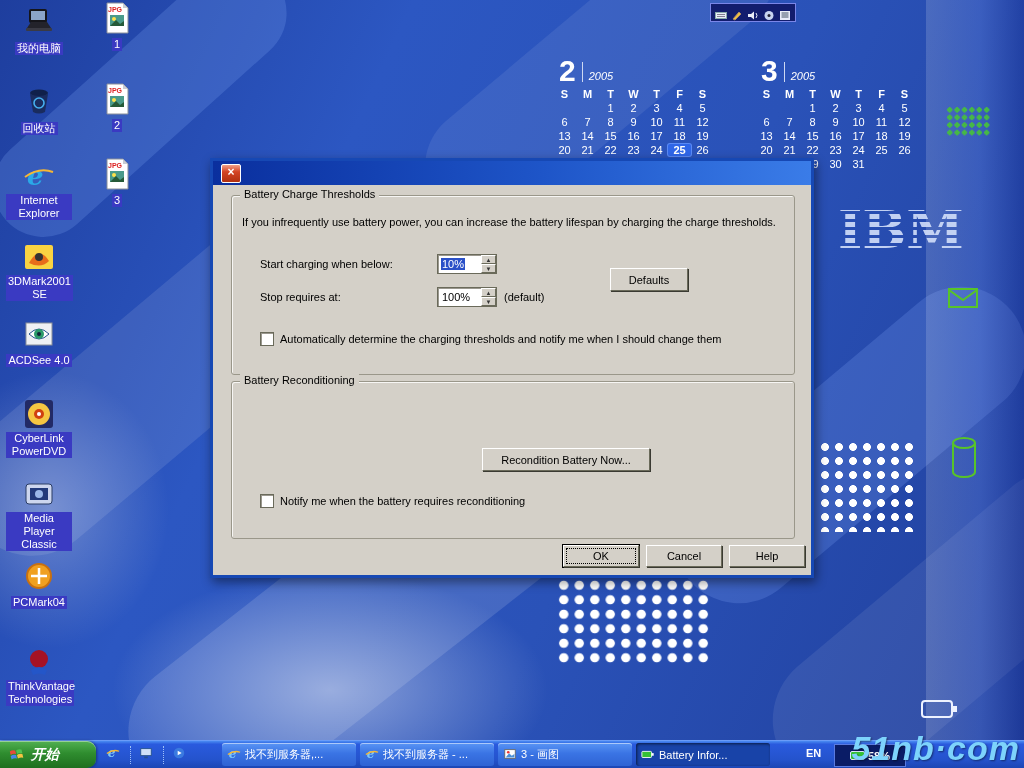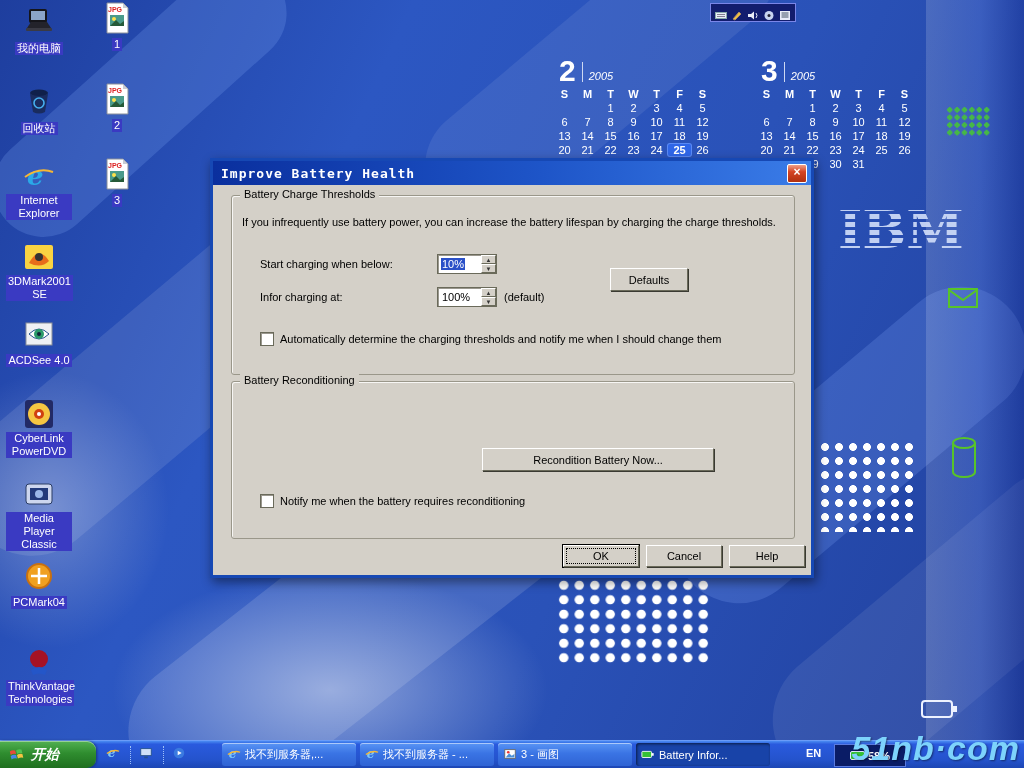--- a/index.html
+++ b/index.html
@@ -82,21 +82,21 @@
   .spin-value{position:absolute;left:4px;top:3px;font-size:11px;}
   .spin-value.sel{background:#2a50c8;color:#fff;padding:0 1px;left:3px;}
   .spin{position:absolute;right:0;top:0;width:15px;height:18px;display:flex;flex-direction:column;}
   .spin .sp{flex:1;font-size:5px;line-height:4px;padding:0;margin:0;background:#d4d0c8;color:#333;
     border:1px solid;border-color:#fff #6a6a5a #6a6a5a #fff;cursor:pointer;}
   .spin .sp i{font-style:normal;font-size:6px;}
   .btn3d{background:#d4d0c8;font-family:"Liberation Sans",sans-serif;font-size:11px;color:#000;
     border-top:1px solid #fff;border-left:1px solid #fff;border-right:1px solid #6a6a5a;border-bottom:1px solid #6a6a5a;
     box-shadow:1px 1px 0 #3a3a32;cursor:pointer;}
   .defaults{position:absolute;left:378px;top:72px;width:78px;height:23px;}
-  .recondition{position:absolute;left:250px;top:66px;width:232px;height:23px;}
+  .recondition{position:absolute;left:250px;top:66px;width:168px;height:23px;}
   .cb{position:absolute;width:12px;height:12px;background:#fff;border:1px solid #6a6a5a;
     box-shadow:inset 1px 1px 0 #9a978e;cursor:pointer;}
   .cb1{left:28px;top:136px;} .cblbl1{left:48px;top:137px;}
   .cb2{left:28px;top:112px;} .cblbl2{left:48px;top:113px;}
   .btn-ok{position:absolute;left:350px;top:360px;width:76px;height:22px;
     box-shadow:1px 1px 0 #3a3a32,0 0 0 1px #000;outline:1px dotted #000;outline-offset:-4px;}
   .btn-cancel{position:absolute;left:433px;top:360px;width:76px;height:22px;}
   .btn-help{position:absolute;left:516px;top:360px;width:76px;height:22px;}
 
   
@@ -384,40 +384,39 @@
           <text x="7" y="10" font-size="7" font-weight="bold" fill="#d22" font-family="Liberation Sans,sans-serif">JPG</text>
           <rect x="9" y="13" width="14" height="11" fill="#4a9a8a"></rect>
           <circle cx="13" cy="17" r="2" fill="#ffe24a"></circle>
           <path d="M9 24 L15 18 L19 22 L23 19 L23 24 Z" fill="#265a38"></path>
         </svg>
       </div><div class="dicon-label">3</div></div>
   </div>
 
 <div id="dialog">
   <div class="titlebar">
-    <span class="title">Improve Battery Health</span>
     <span class="closebtn"><span>×</span></span>
   </div>
   <div class="dlg-body">
 
     <div class="group g1">
       <span class="gtitle">Battery Charge Thresholds</span>
       <div class="desc">If you infrequently use battery power, you can increase the battery lifespan by charging the charge thresholds.</div>
 
       <div class="lbl l-start">Start charging when below:</div>
       <div class="spinbox s1">
         <span class="spin-value sel">10%</span>
         <span class="spin">
           <button class="sp"><i>▲</i></button>
           <button class="sp"><i>▼</i></button>
         </span>
       </div>
       <button class="btn3d defaults">Defaults</button>
 
-      <div class="lbl l-stop">Infor charging at:</div>
+      <div class="lbl l-stop">Stop requires at:</div>
       <div class="spinbox s2">
         <span class="spin-value">100%</span>
         <span class="spin">
           <button class="sp"><i>▲</i></button>
           <button class="sp"><i>▼</i></button>
         </span>
       </div>
       <div class="lbl l-default">(default)</div>
 
       <span class="cb cb1"></span>

